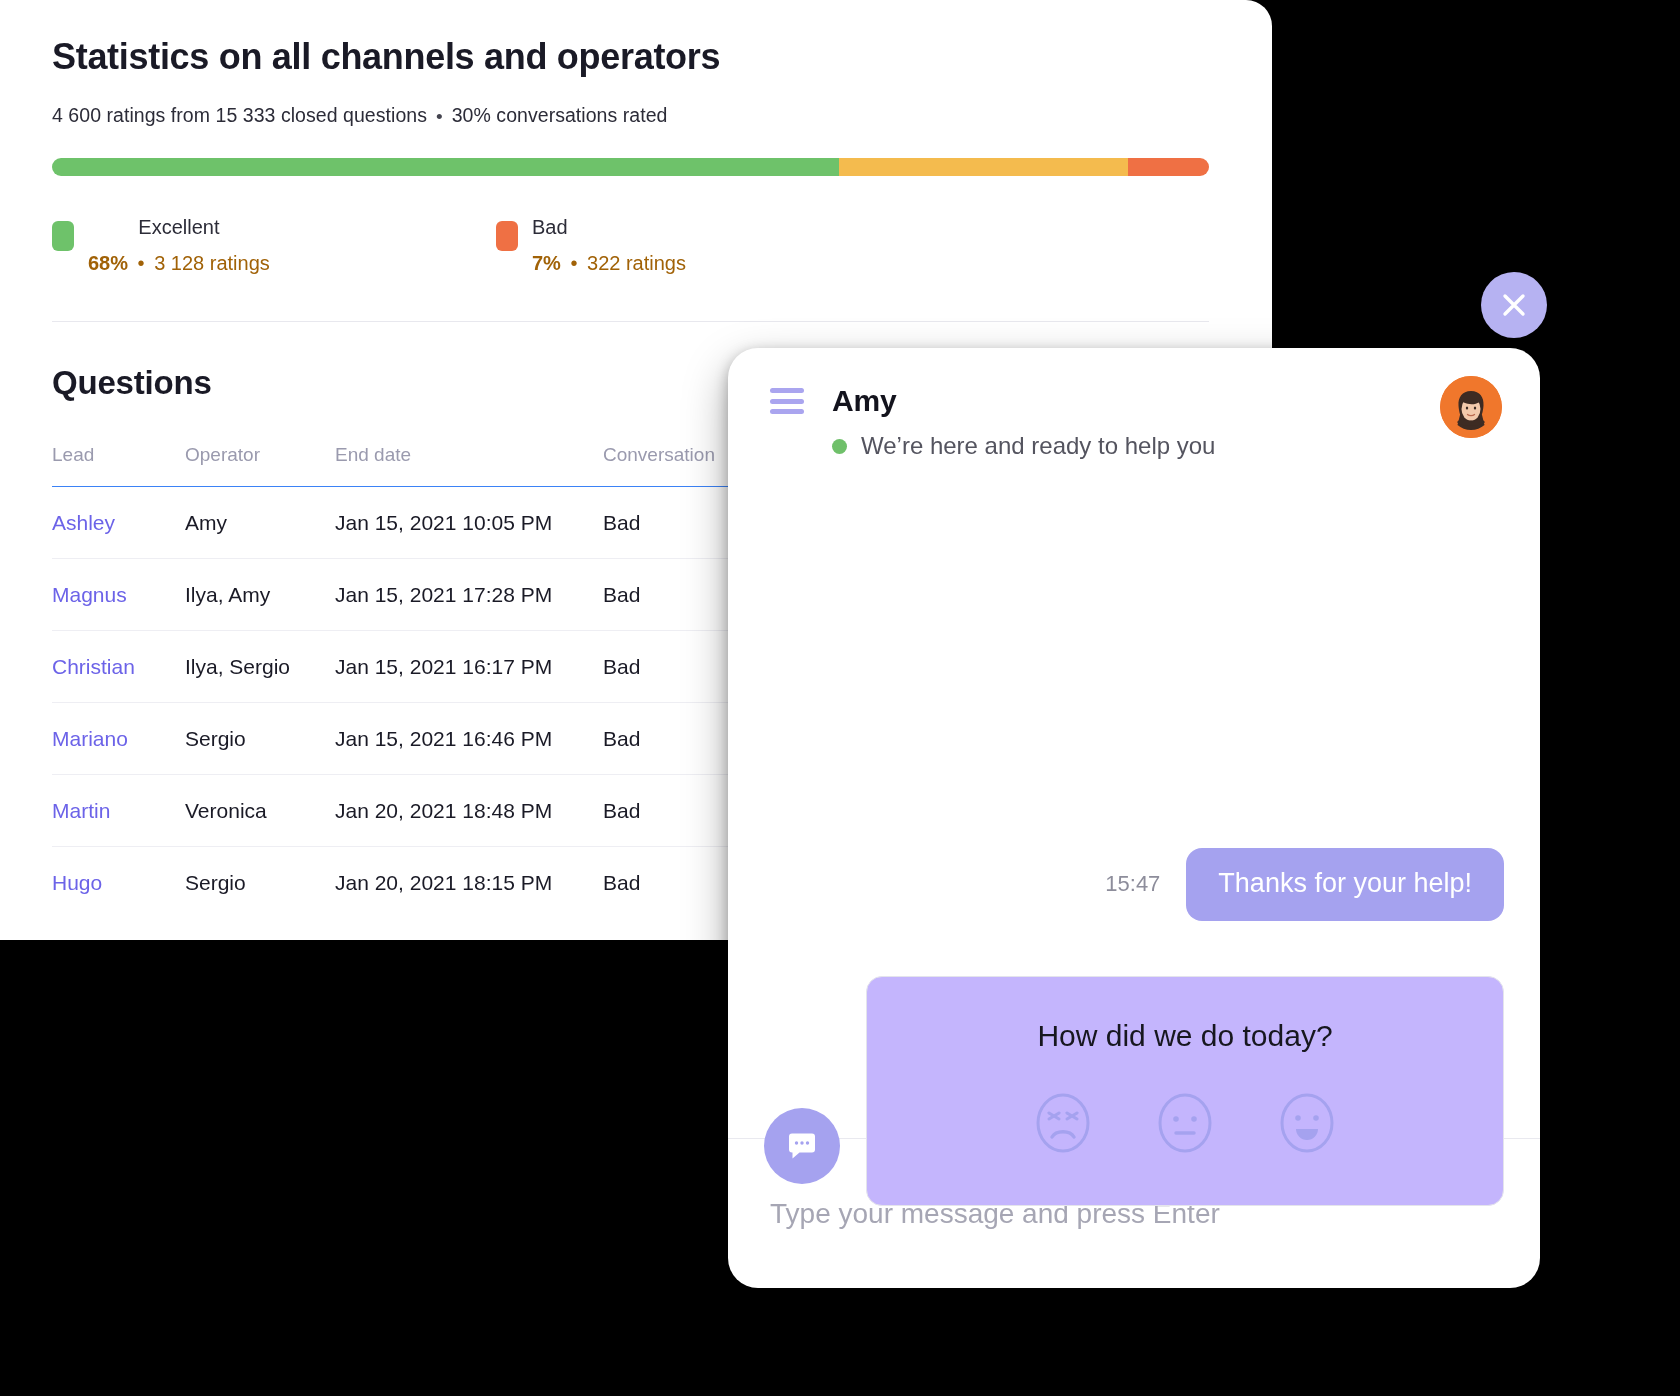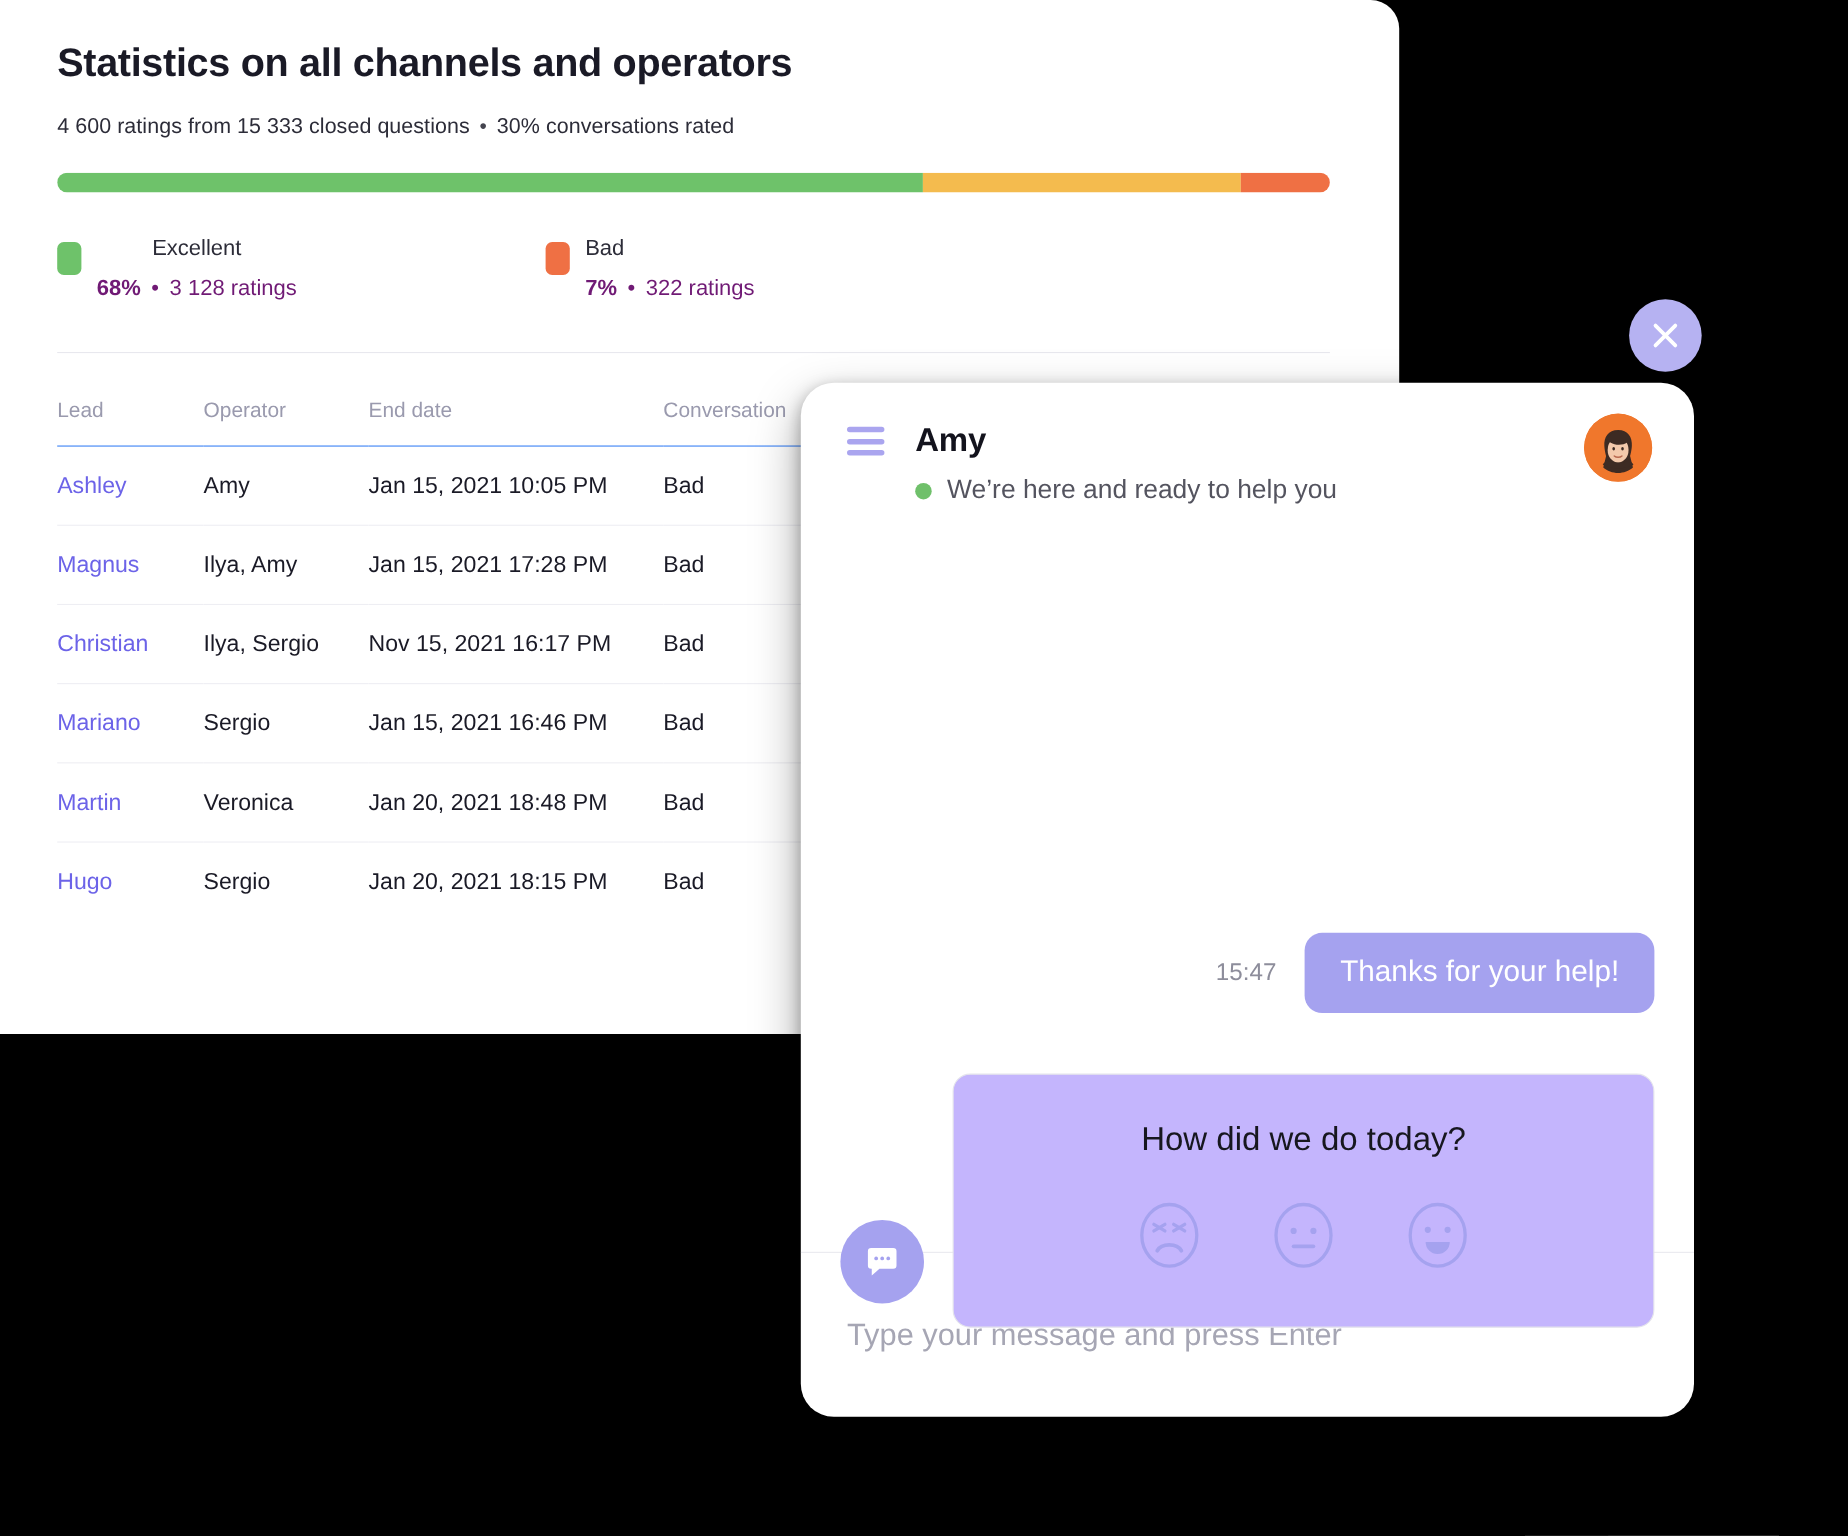--- a/index.html
+++ b/index.html
@@ -92,21 +92,21 @@
     margin-top: 9px;
   }
   .legend-label {
     font-size: 20px;
     color: #2c2c38;
     line-height: 1.55;
     font-weight: 400;
   }
   .legend-value {
     font-size: 20px;
-    color: #701a75;
+    color: #a16207;
     line-height: 1.6;
     margin-top: 4px;
   }
   .legend-value b { font-weight: 700; }
   .legend-value .sep { margin: 0 4px; }
 
   .divider {
     margin-top: 42px;
     height: 1px;
     width: 1157px;
@@ -385,20 +385,21 @@
             <span class="swatch" style="background: rgb(239, 112, 68);"></span>
             <div>
               <div class="legend-label">Bad</div>
               <div class="legend-value"><b>7%</b><span class="sep"> • </span><span>322 ratings</span></div>
             </div>
           </div>
         </div>
 
       <div class="divider"></div>
 
+      <h2 class="questions-title">Questions</h2>
 
       <table class="qtable">
         <colgroup>
           <col class="col-lead">
             <col class="col-op">
             <col class="col-date">
             <col class="col-conv">
             <col class="col-rest">
         </colgroup>
         <thead>
@@ -421,21 +422,21 @@
             <tr>
               <td><a class="lead-link">Magnus</a></td>
               <td>Ilya, Amy</td>
               <td>Jan 15, 2021 17:28 PM</td>
               <td>Bad</td>
               <td></td>
             </tr>
             <tr>
               <td><a class="lead-link">Christian</a></td>
               <td>Ilya, Sergio</td>
-              <td>Nov 15, 2021 16:17 PM</td>
+              <td>Jan 15, 2021 16:17 PM</td>
               <td>Bad</td>
               <td></td>
             </tr>
             <tr>
               <td><a class="lead-link">Mariano</a></td>
               <td>Sergio</td>
               <td>Jan 15, 2021 16:46 PM</td>
               <td>Bad</td>
               <td></td>
             </tr>

